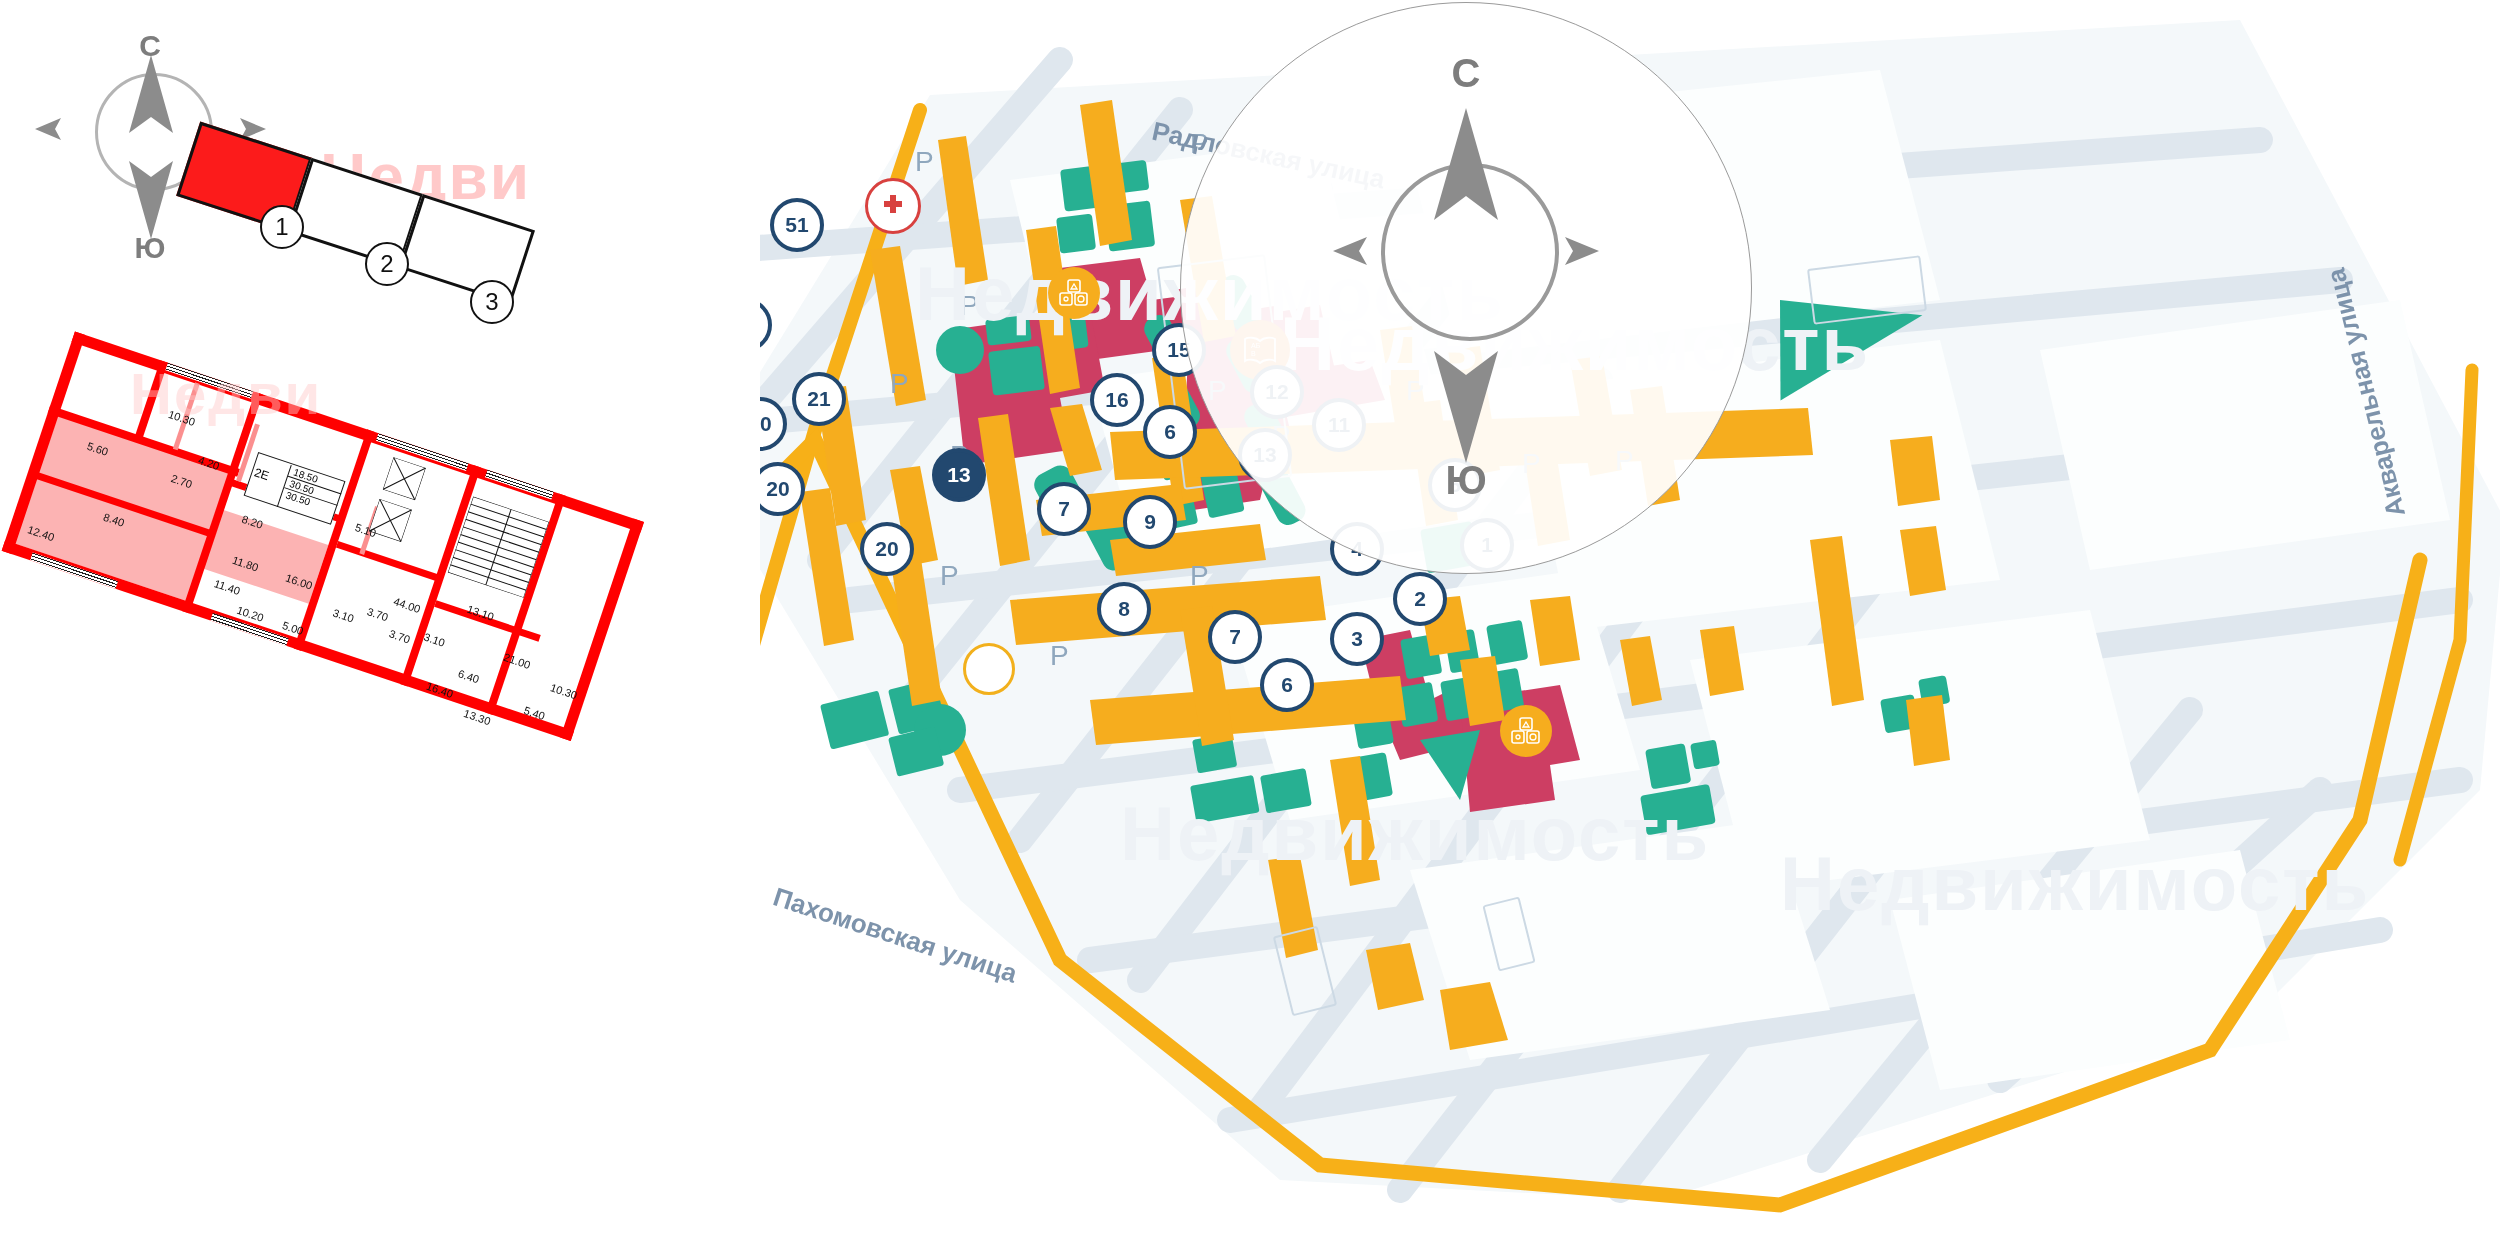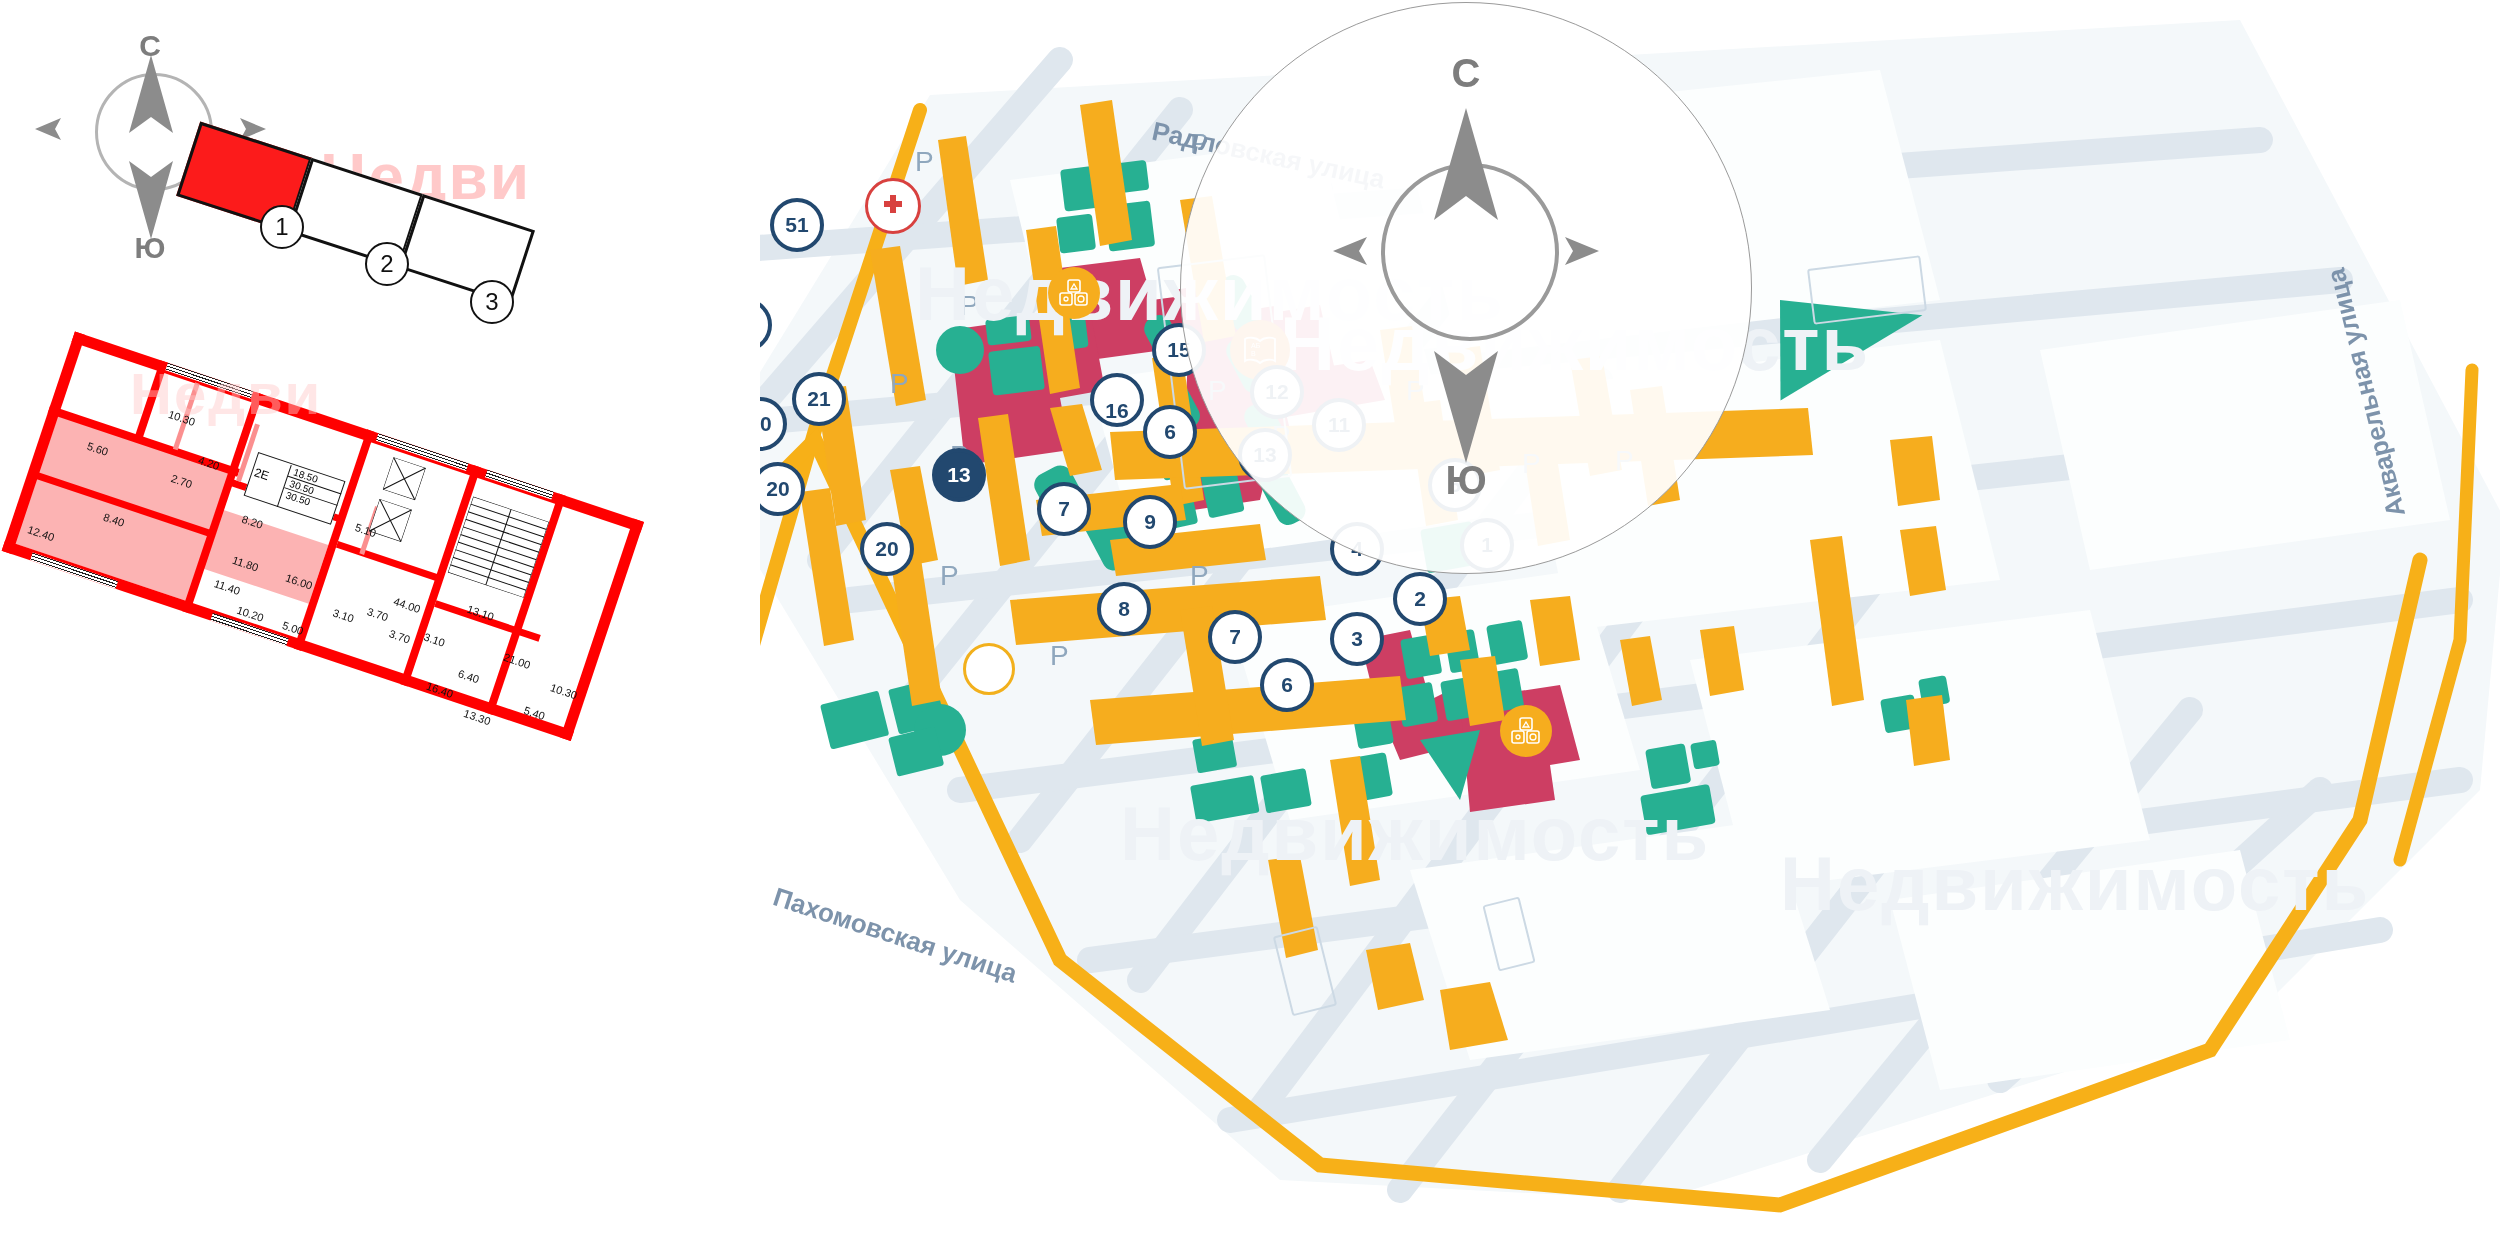--- a/index.html
+++ b/index.html
@@ -445,21 +445,21 @@
     </div>
   <div class="num" style="left:100px;top:522px;">
     <span>20</span>
     </div>
   <div class="num filled" style="left:172px;top:448px;">
     <span>13</span>
     </div>
   <div class="num" style="left:392px;top:323px;">
     <span>15</span>
     </div>
-  <div class="num" style="left:330px;top:373px;align-items:flex-end;">
+  <div class="num" style="left:330px;top:373px;">
     <span>16</span>
     </div>
   <div class="num" style="left:383px;top:405px;">
     <span>6</span>
     </div>
   <div class="num" style="left:490px;top:365px;">
     <span>12</span>
     </div>
   <div class="num" style="left:552px;top:398px;">
     <span>11</span>

